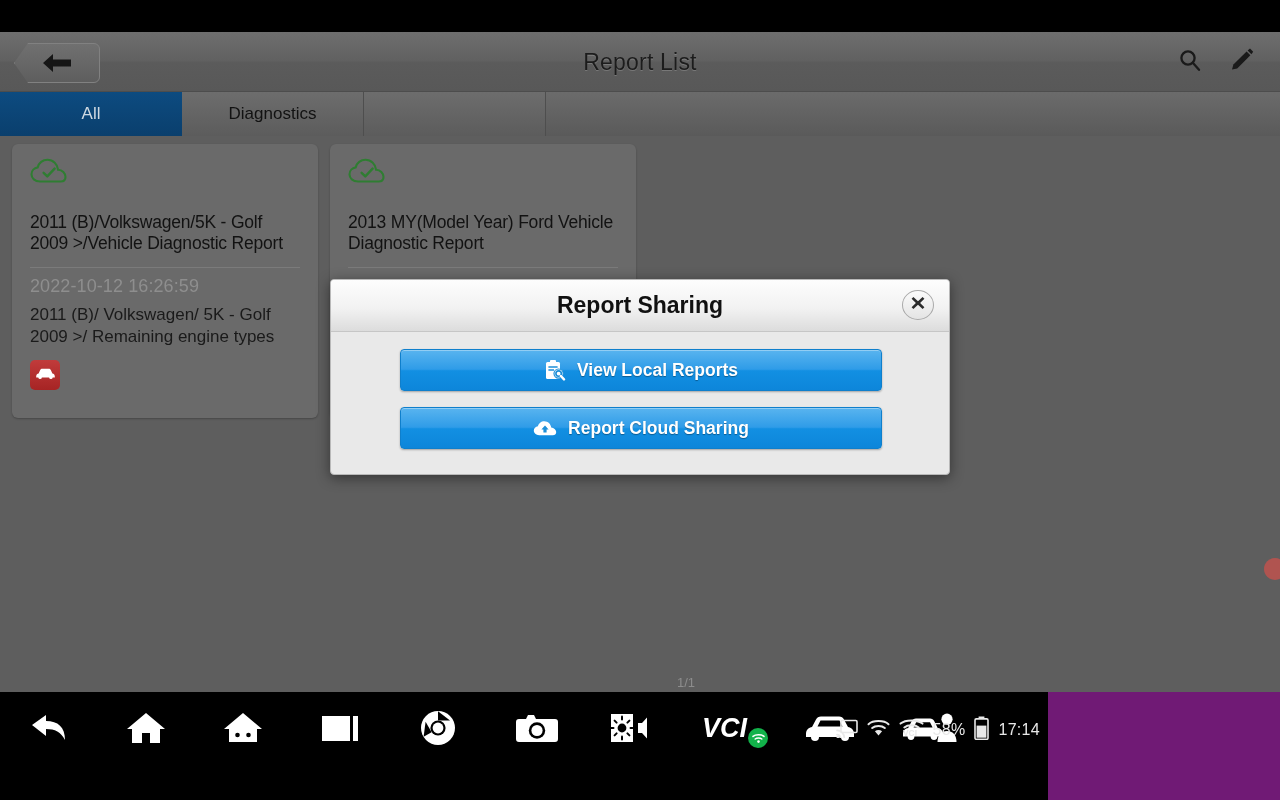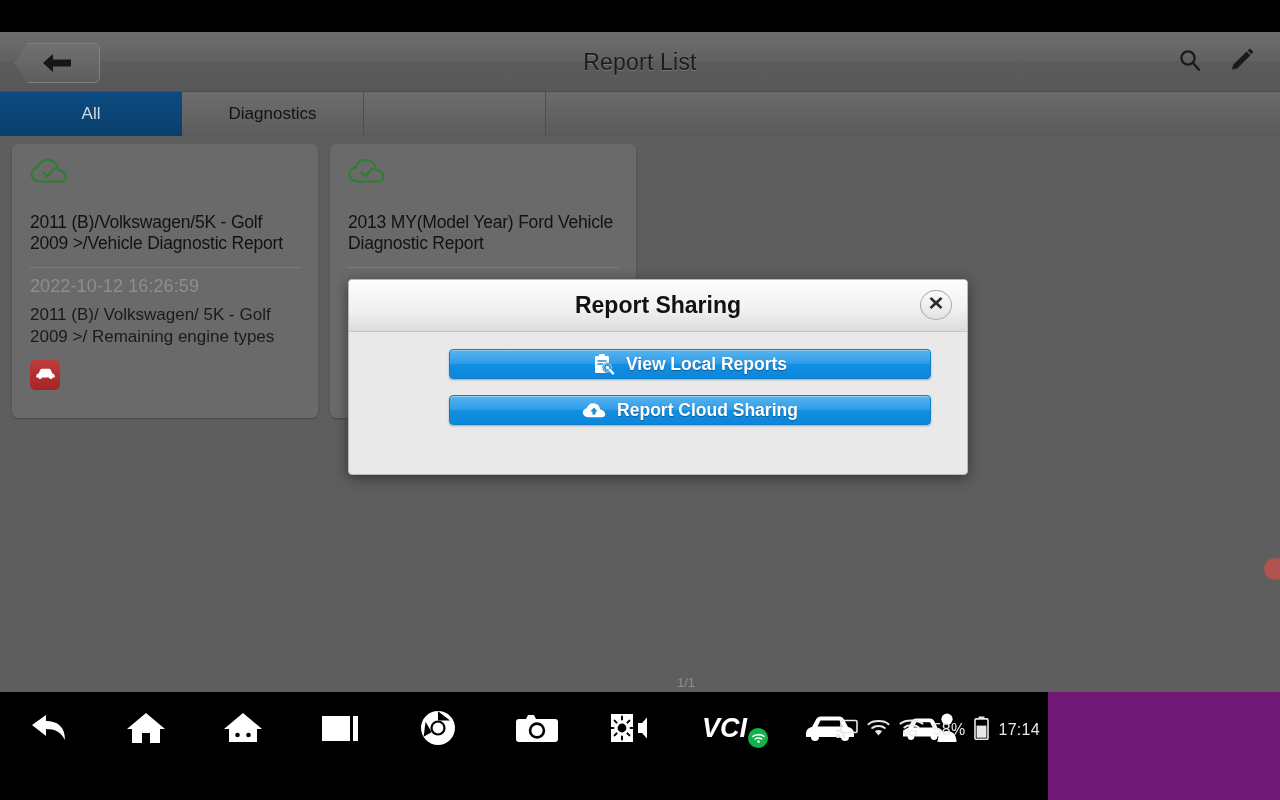--- a/index.html
+++ b/index.html
@@ -100,21 +100,21 @@
     position:absolute; left:6px; bottom:2px; width:1280px; text-align:center;
     font-size:13px; color:#8d8d8d;margin-left:40px;
   }
   .red-dot{
     position:absolute; right:-6px; top:422px; width:22px; height:22px;
     border-radius:50%; background:#b05450;
   }
 
   
   .modal{
-    position:absolute; left:348px; top:279px; width:620px; height:196px;
+    position:absolute; left:330px; top:279px; width:620px; height:196px;
     background:#e9e9e9;
     border:1px solid #b9b9b9;
     border-radius:4px;
     box-shadow:0 3px 14px rgba(0,0,0,.45);
     overflow:hidden;
   }
   .modal-head{
     position:relative; height:52px;
     background:linear-gradient(to bottom,#fdfdfd 0%,#f2f2f2 55%,#dcdcdc 100%);
     border-bottom:1px solid #c6c6c6;
@@ -124,27 +124,27 @@
   .modal-close{
     position:absolute; right:15px; top:10px; width:32px; height:30px;
     border-radius:50%;
     background:linear-gradient(to bottom,#fbfbfb,#e4e4e4);
     border:1px solid #a9a9a9;
     display:flex; align-items:center; justify-content:center;
   }
   .modal-body{ padding:17px 69px 0 69px; }
   .mbtn{
     display:flex; align-items:center; justify-content:center;
-    width:482px; height:30px; border-radius:4px;
+    width:482px; height:42px; border-radius:4px;
     background:linear-gradient(to bottom,#59b4ef 0%,#2f9ce8 48%,#128fe2 52%,#0d86da 100%);
     border:1px solid #0f7fcc;
     box-shadow:0 1px 2px rgba(0,0,0,.3), inset 0 1px 0 rgba(255,255,255,.35);
     color:#fff; font-size:17.5px; font-weight:bold;
     text-shadow:0 1px 1px rgba(0,0,0,.35);
-    margin-bottom:16px; cursor:pointer;margin-left:31px;
+    margin-bottom:16px; cursor:pointer;
   }
   .mbtn .bi{ display:flex; align-items:center; margin-right:11px; }
 
   
   .navbar{
     position:absolute; left:0; bottom:0; width:1048px; height:108px; background:#000;padding-left:27px;
   }
   .navitem{
     position:absolute; top:12px; height:52px;
     display:flex; align-items:center; justify-content:center;

